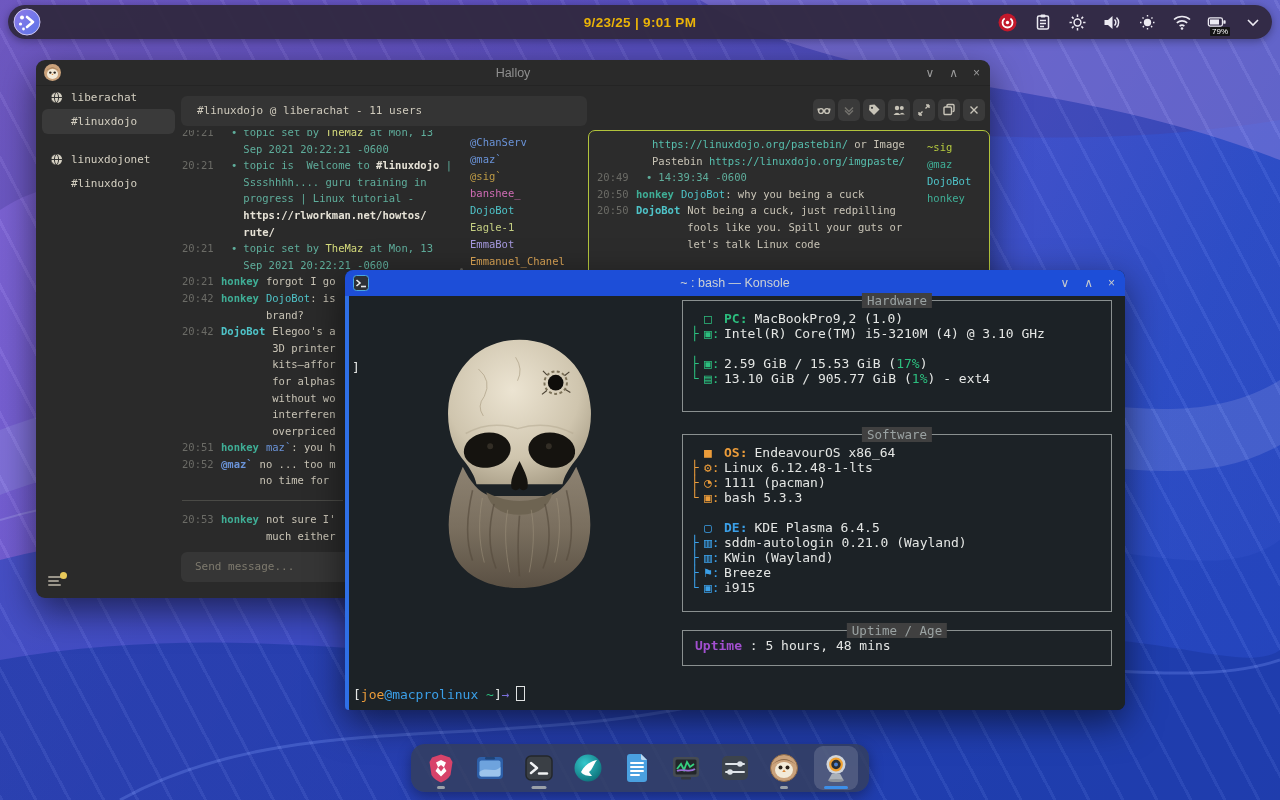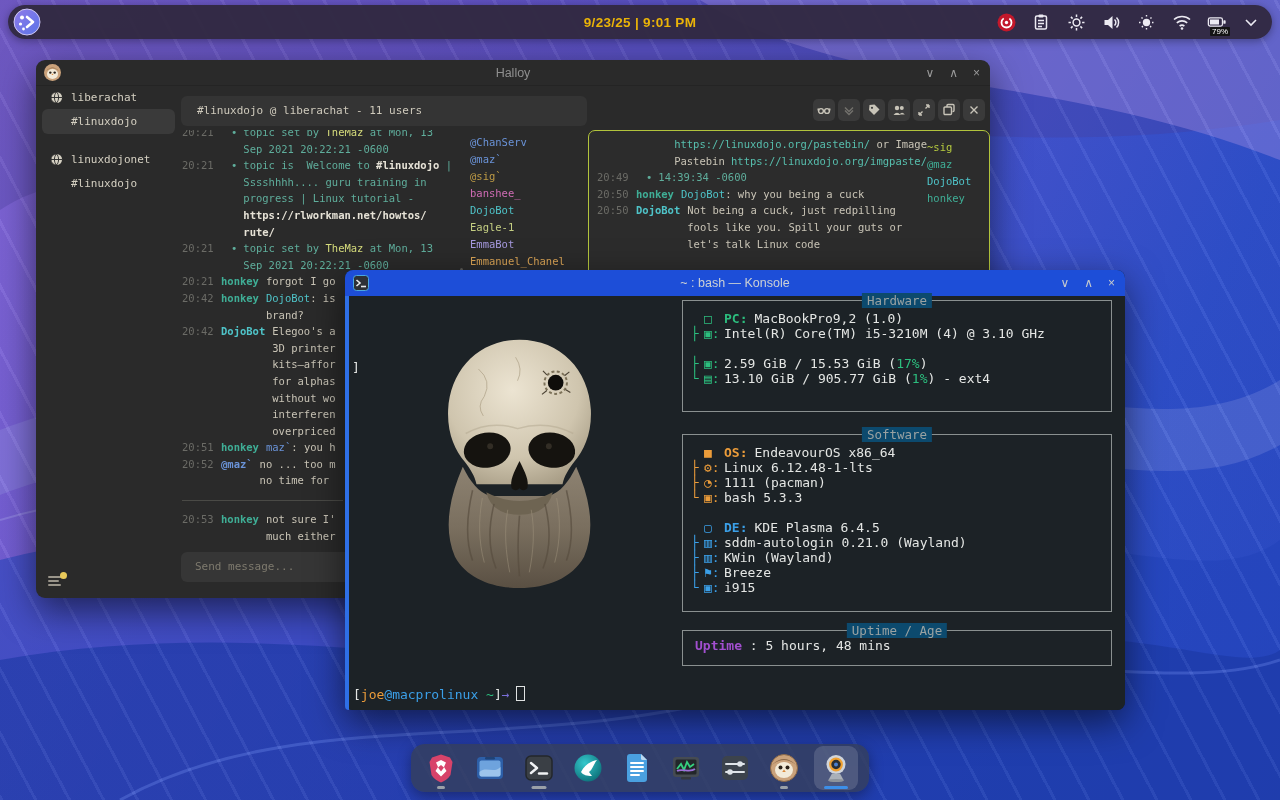--- a/index.html
+++ b/index.html
@@ -9,21 +9,21 @@
   .wallsvg{position:absolute;inset:0;}
   .pleats{position:absolute;inset:0;
     background:repeating-linear-gradient(62deg,rgba(255,255,255,.05) 0 3px,rgba(0,0,40,.04) 3px 30px);}
 
   
   .panel{position:absolute;left:8px;right:8px;top:5px;height:34px;border-radius:17px;
     background:rgba(50,41,66,.97);z-index:40;display:flex;align-items:center;box-shadow:0 2px 8px rgba(0,0,0,.35);}
   .logo{position:absolute;left:5px;top:3px;width:28px;height:28px;border-radius:50%;cursor:pointer;}
   .clock{position:absolute;left:50%;transform:translateX(-50%);color:#eab308;font-size:13.5px;font-weight:bold;letter-spacing:.3px;}
   .tray{position:absolute;right:10px;top:0;height:34px;display:flex;align-items:center;gap:15px;}
-  .tray .ticon{width:20px;height:20px;display:flex;align-items:center;justify-content:flex-start;position:relative;}
+  .tray .ticon{width:20px;height:20px;display:flex;align-items:center;justify-content:flex-end;position:relative;}
   .batt-badge{position:absolute;left:3px;top:15px;background:#141414;color:#fff;font-size:8px;padding:0 2px;border-radius:1px;}
 
   
   .win{position:absolute;box-shadow:0 12px 36px rgba(0,0,0,.55);border-radius:9px;}
   .mono{font-family:"DejaVu Sans Mono",monospace;}
 
   
   .halloy{left:36px;top:60px;width:954px;height:538px;background:#2a2a2a;z-index:10;}
   .h-title{position:relative;height:25px;border-radius:9px 9px 0 0;border-bottom:1px solid #242424;
     display:flex;align-items:center;justify-content:center;color:#8f8f8f;font-size:12.5px;}
@@ -63,39 +63,39 @@
   .nickL{position:absolute;left:434px;top:74px;width:114px;font-family:"DejaVu Sans Mono",monospace;font-size:10.5px;line-height:17px;}
   .nickL div{cursor:pointer;}
   .inputL{position:absolute;left:145px;top:492px;width:406px;height:30px;background:#363636;border-radius:6px;
     font-family:"DejaVu Sans Mono",monospace;font-size:11px;color:#7e7a6e;line-height:30px;padding-left:14px;box-sizing:border-box;cursor:text;}
 
   .rpane{position:absolute;left:552px;top:70px;width:402px;height:462px;background:#2c2c2c;
     border:1px solid #b2c43c;border-radius:7px;box-sizing:border-box;}
   .chatR{position:absolute;left:8px;top:5px;width:330px;font-family:"DejaVu Sans Mono",monospace;font-size:10.5px;}
   .nickR{position:absolute;right:6px;top:8px;width:56px;font-family:"DejaVu Sans Mono",monospace;font-size:10.5px;line-height:17px;}
   .nickR div{cursor:pointer;}
-  .cont-ind{margin-left:16px;text-align:right;}
+  .cont-ind{margin-left:16px;}
   .toolbar{position:absolute;top:39px;right:5px;display:flex;gap:3px;}
   .tbtn{width:22px;height:22px;background:#3a3a3a;border-radius:5px;display:flex;align-items:center;justify-content:center;cursor:pointer;}
   .tbtn.dim svg{opacity:.4;}
   .tbtn svg{stroke:#c8c4b8;fill:none;stroke-width:1.4;}
 
   
   .konsole{left:345px;top:270px;width:780px;height:440px;background:#1c2226;z-index:20;border-radius:8px;}
   .k-title{position:relative;height:26px;background:#1d4ed8;border-radius:8px 8px 0 0;
     display:flex;align-items:center;justify-content:center;color:#ccd0d4;font-size:12.5px;}
   .k-title .kicon{position:absolute;left:8px;top:5px;width:16px;height:16px;}
   .k-title .wctrl{color:#c6cacd;}
   .kbody{position:absolute;left:0;top:26px;right:0;bottom:0;background:#1c2226;border-radius:0 0 8px 8px;
     font-size:13px;line-height:15px;color:#e4e6e4;}
   .kblue{position:absolute;left:0;top:0;bottom:0;width:4px;background:#2e6fe6;border-radius:0 0 0 8px;}
   .stray{position:absolute;left:7px;top:64px;}
   .skull{position:absolute;left:72px;top:28px;width:205px;height:264px;}
   .fbox{position:absolute;border:1px solid #8a9090;}
-  .btitle{position:absolute;top:-8px;left:50%;transform:translateX(-50%);background:#0c4a6e;padding:0 5px;color:#9aa2a2;font-size:12.5px;white-space:pre;}
+  .btitle{position:absolute;top:-8px;left:50%;transform:translateX(-50%);background:#404040;padding:0 5px;color:#9aa2a2;font-size:12.5px;white-space:pre;}
   .fbox .content{padding:10px 8px 4px 8px;}
   .fl{white-space:pre;}
   .tg{color:#2cbe7e}.to{color:#eb9c3a}.tb{color:#3ba0e8}.tp{color:#a24fd0;font-weight:bold}.tw{color:#e4e6e4}
   .bold{font-weight:bold}
   .tree{display:inline-block;width:13px;}
   .gi{display:inline-block;min-width:20px;}
   .gl{font-weight:bold;margin-right:7px;}
   .hwbox{left:337px;top:4px;width:428px;height:110px;}
   .swbox{left:337px;top:138px;width:428px;height:176px;}
   .upbox{left:337px;top:334px;width:428px;height:34px;}

